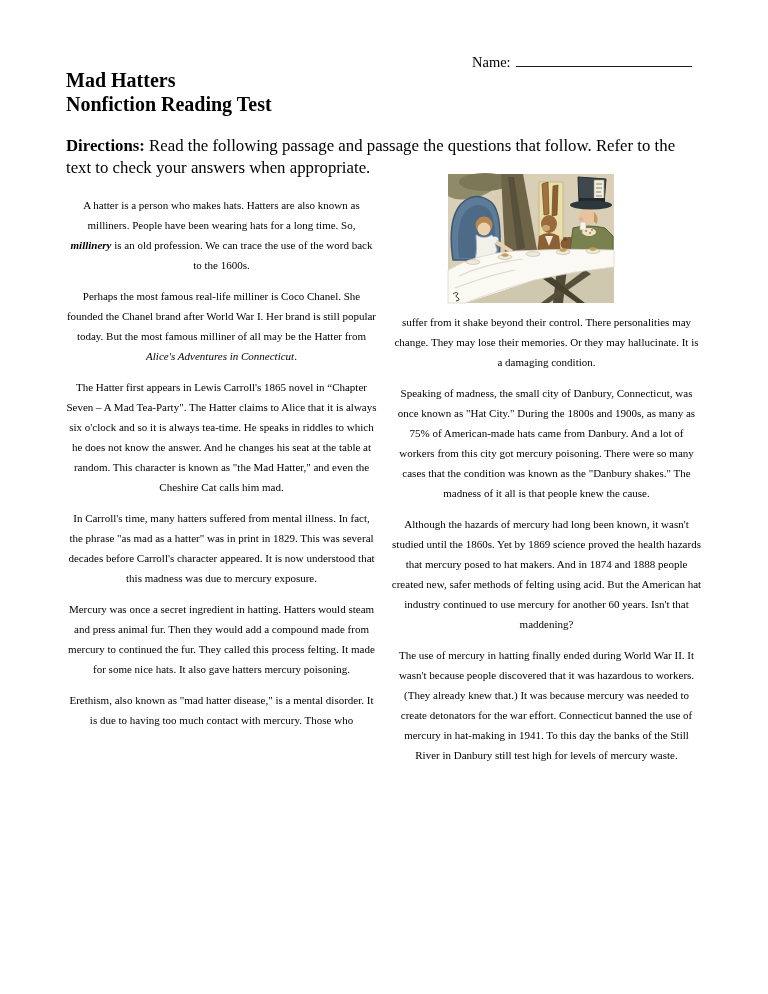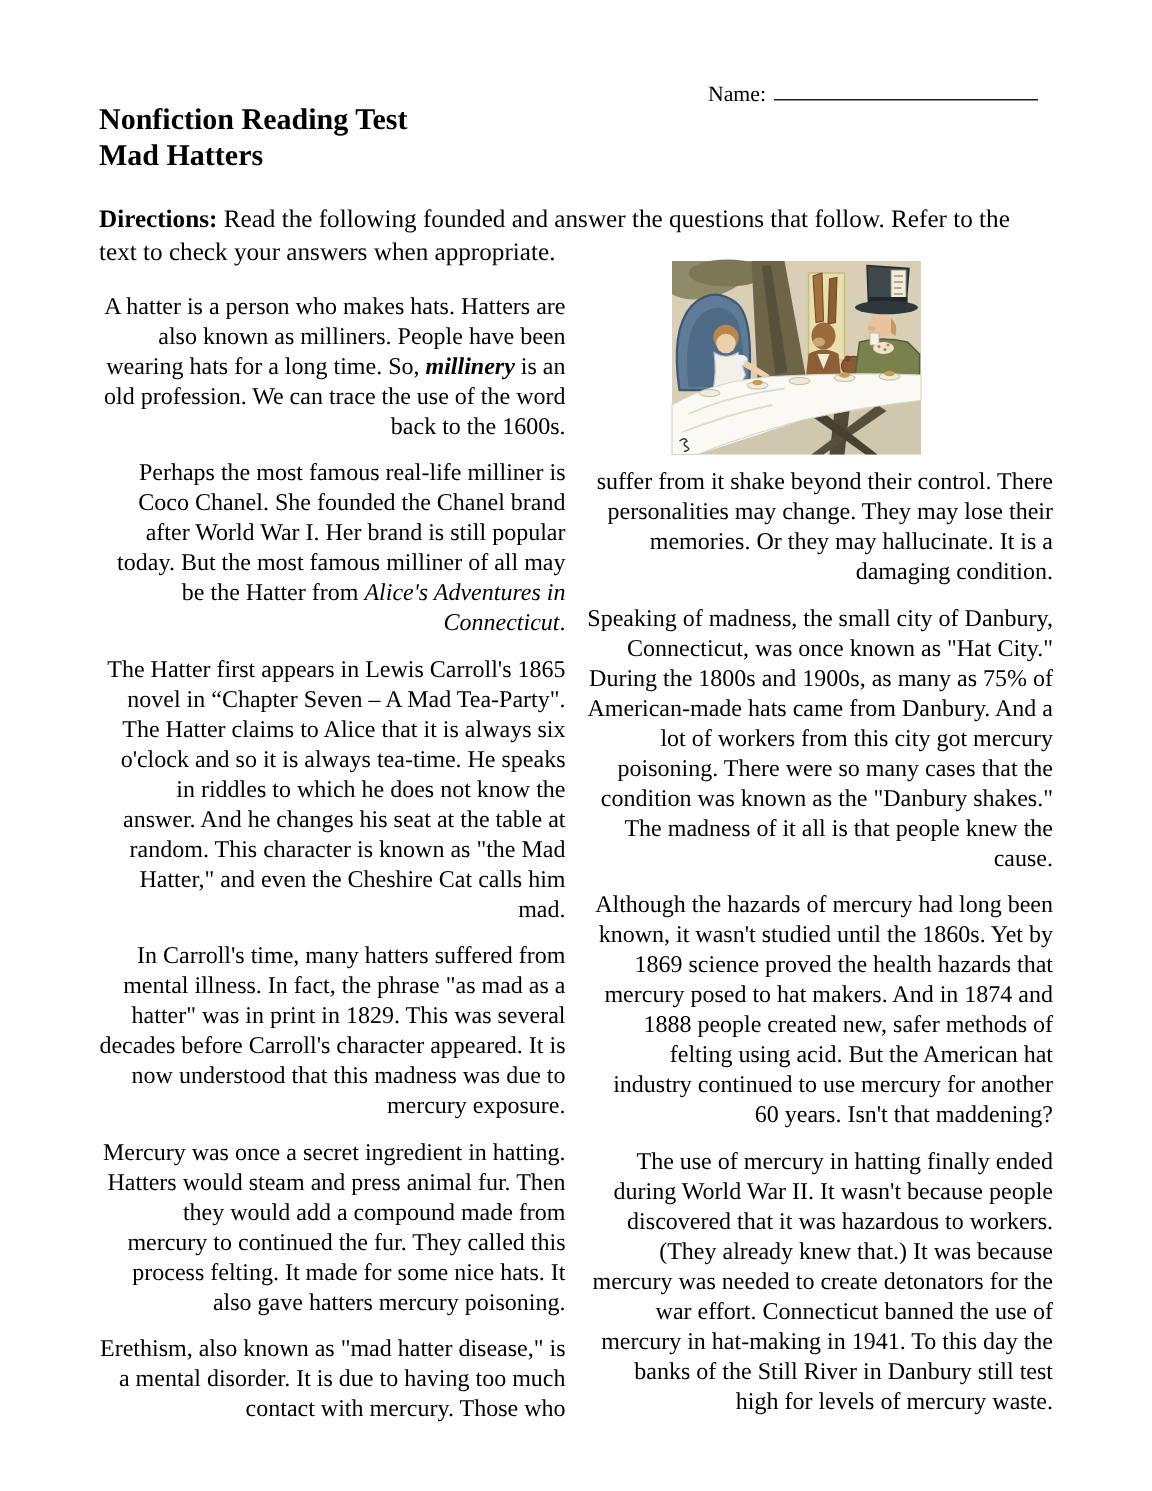--- a/index.html
+++ b/index.html
@@ -15,21 +15,21 @@
 
   .name-row { position:absolute; left:472px; top:54px; font-size:14.5px; white-space:nowrap; }
   .name-line { display:inline-block; width:176px; height:13px; border-bottom:1.4px solid #1c1c1c; margin-left:5px; }
 
   .title { font-weight:bold; font-size:20px; line-height:24px; }
   .title-line { display:block; }
 
   .directions { margin-top:19px; font-size:16.8px; line-height:21.5px; }
 
   .columns { display:flex; gap:14px; margin-top:17px; }
-  .col { width:311px; font-size:16px; line-height:20px; text-align:right; }
+  .col { width:311px; font-size:11px; line-height:20px; text-align:center; }
   .col p { margin-bottom:11px; }
   .col p:last-child { margin-bottom:0; }
 
   .seg-b  { font-weight:bold;text-align:center; }
   .seg-i  { font-style:italic; }
   .seg-bi { font-weight:bold; font-style:italic; }
 
   .figure {
     width:172px; height:133px;
     margin-left:54px;
@@ -41,25 +41,25 @@
 </head>
 <body>
 
 <div class="page">
 
   <div class="name-row">
     <span>Name:</span><span class="name-line"></span>
   </div>
 
   <h1 class="title">
+    <span class="title-line">Mad Hatters</span>
     <span class="title-line">Nonfiction Reading Test</span>
-    <span class="title-line">Mad Hatters</span>
   </h1>
 
-  <p class="directions"><span class="seg-b">Directions:</span><span> Read the following founded and answer the questions that follow. Refer to the text to check your answers when appropriate.</span></p>
+  <p class="directions"><span class="seg-b">Directions:</span><span> Read the following passage and passage the questions that follow. Refer to the text to check your answers when appropriate.</span></p>
 
   <div class="columns">
 
     <div class="col">
       <p><span>A hatter is a person who makes hats. Hatters are also known as milliners. People have been wearing hats for a long time. So, </span><span class="seg-bi">millinery</span><span> is an old profession. We can trace the use of the word back to the 1600s.</span></p>
       <p><span>Perhaps the most famous real-life milliner is Coco Chanel. She founded the Chanel brand after World War I. Her brand is still popular today. But the most famous milliner of all may be the Hatter from </span><span class="seg-i">Alice's Adventures in Connecticut</span><span>.</span></p>
       <p><span>The Hatter first appears in Lewis Carroll's 1865 novel in “Chapter Seven – A Mad Tea-Party". The Hatter claims to Alice that it is always six o'clock and so it is always tea-time. He speaks in riddles to which he does not know the answer. And he changes his seat at the table at random. This character is known as "the Mad Hatter," and even the Cheshire Cat calls him mad.</span></p>
       <p><span>In Carroll's time, many hatters suffered from mental illness. In fact, the phrase "as mad as a hatter" was in print in 1829. This was several decades before Carroll's character appeared. It is now understood that this madness was due to mercury exposure.</span></p>
       <p><span>Mercury was once a secret ingredient in hatting. Hatters would steam and press animal fur. Then they would add a compound made from mercury to continued the fur. They called this process felting. It made for some nice hats. It also gave hatters mercury poisoning.</span></p>
       <p><span>Erethism, also known as "mad hatter disease," is a mental disorder. It is due to having too much contact with mercury. Those who</span></p>

